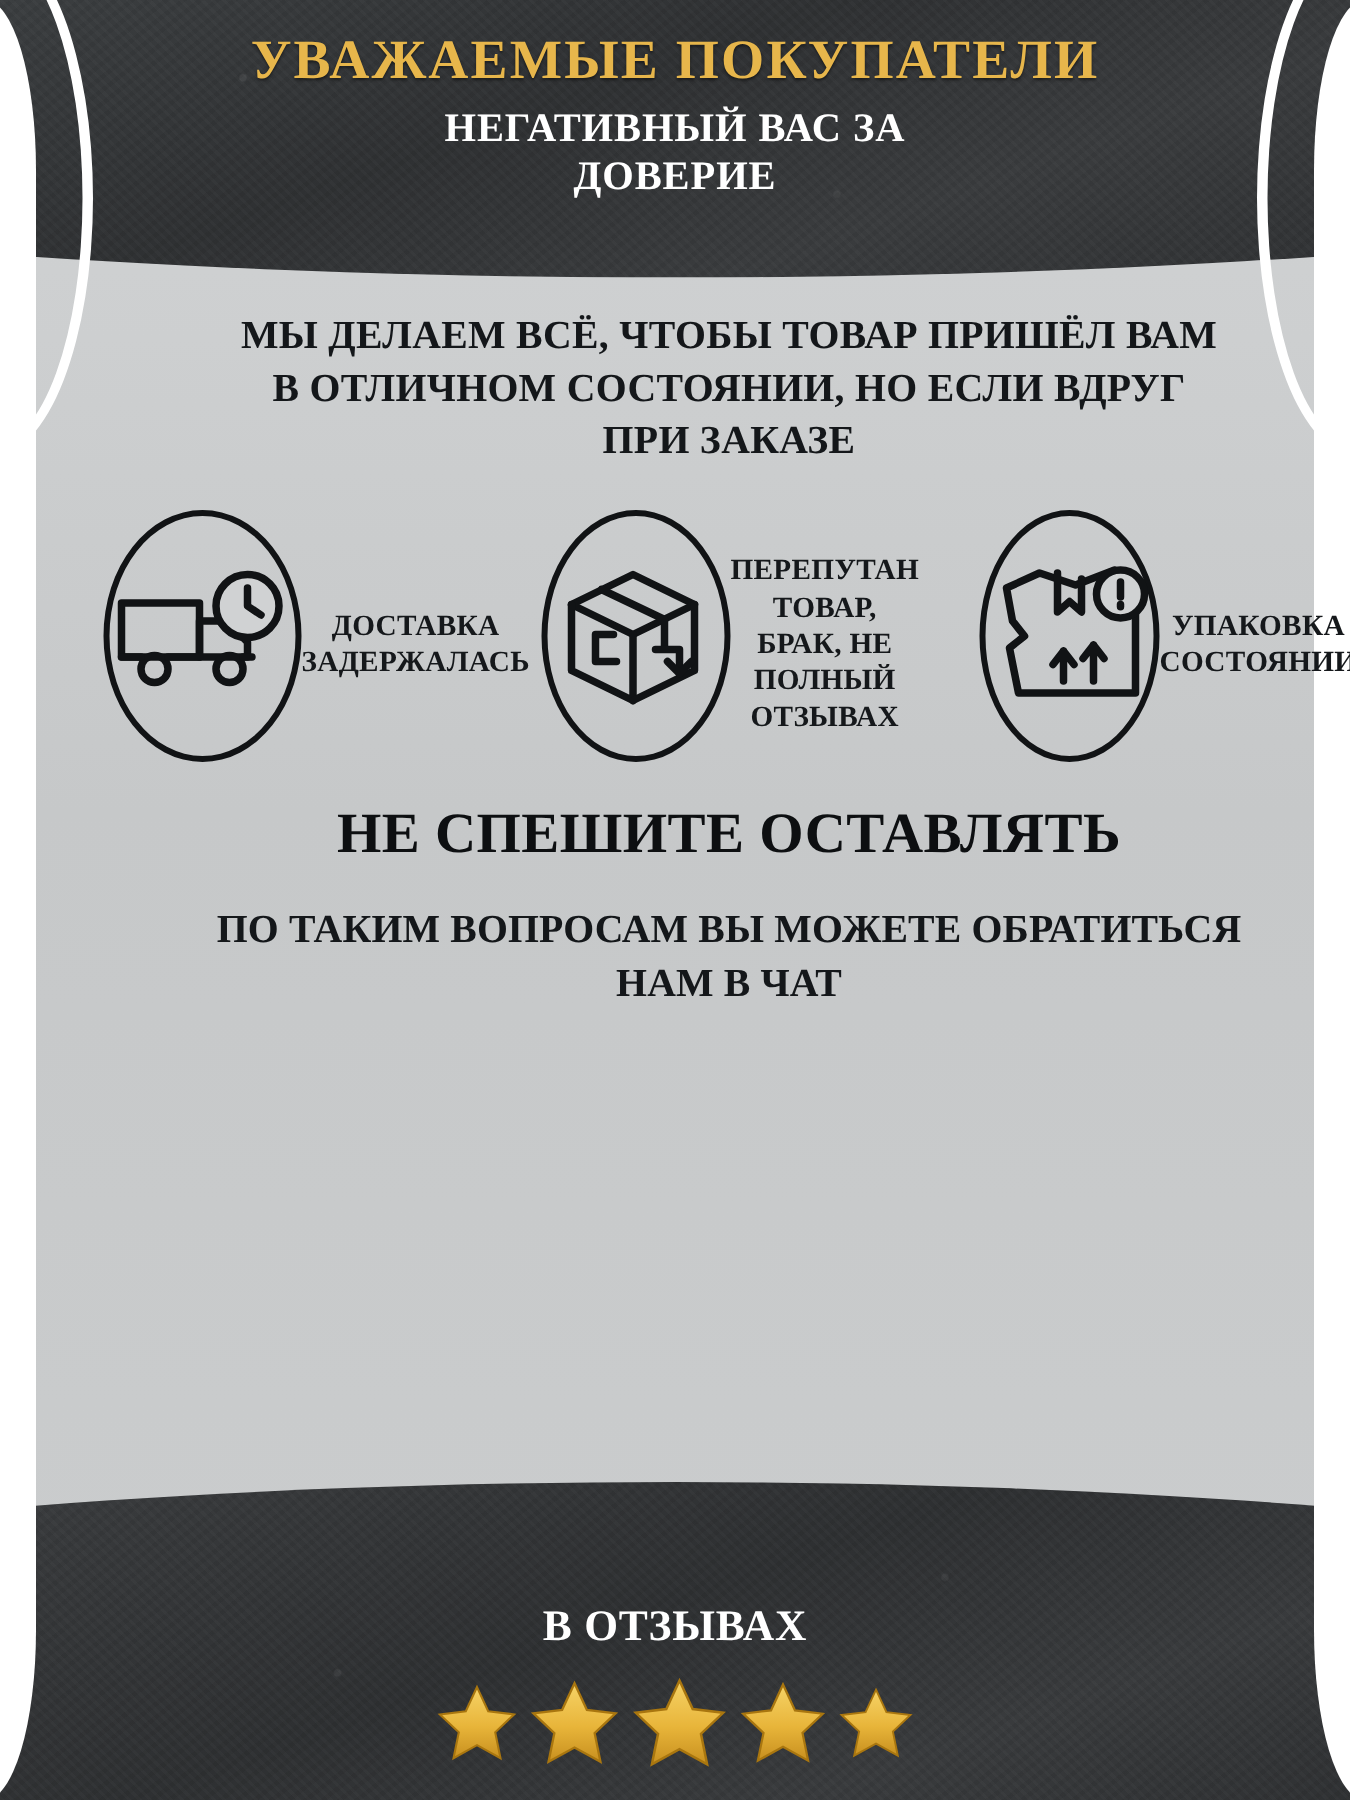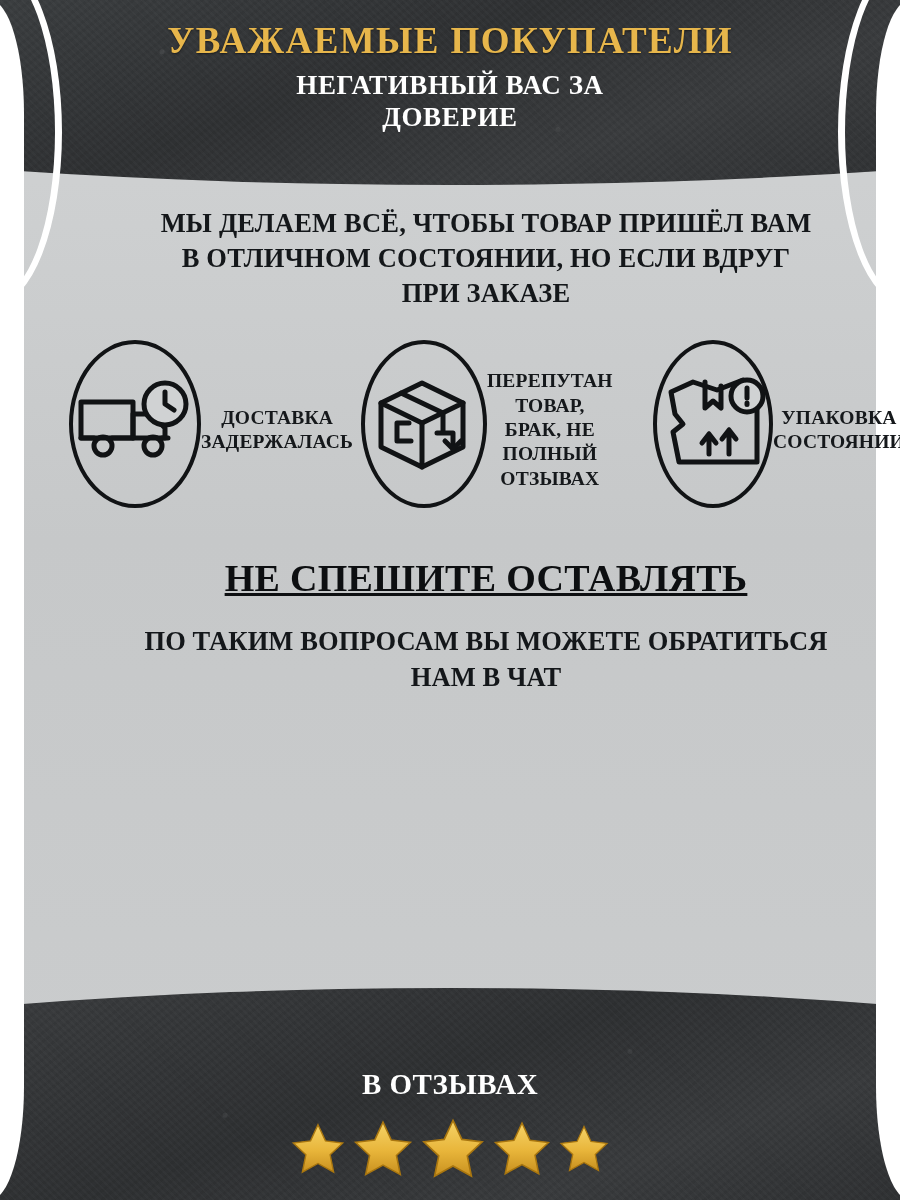--- a/index.html
+++ b/index.html
@@ -139,28 +139,27 @@
     margin-top: 13px;
     font-size: 19.5px;
     font-weight: bold;
     color: #15181b;
     line-height: 1.25;
     letter-spacing: .2px;
   }
 
   
   .headline {
-    margin: 46px auto 0;
+    margin: 24px auto 0;
     width: 780px;
     font-size: 38px;
     font-weight: bold;
     color: #0d0f11;
     line-height: 1.28;
     letter-spacing: .3px;
-    text-decoration: underline;
   }
   .support {
     margin: 22px auto 0;
     width: 800px;
     font-size: 26.5px;
     font-weight: bold;
     color: #14171a;
     line-height: 1.34;
     letter-spacing: .1px;
   }

